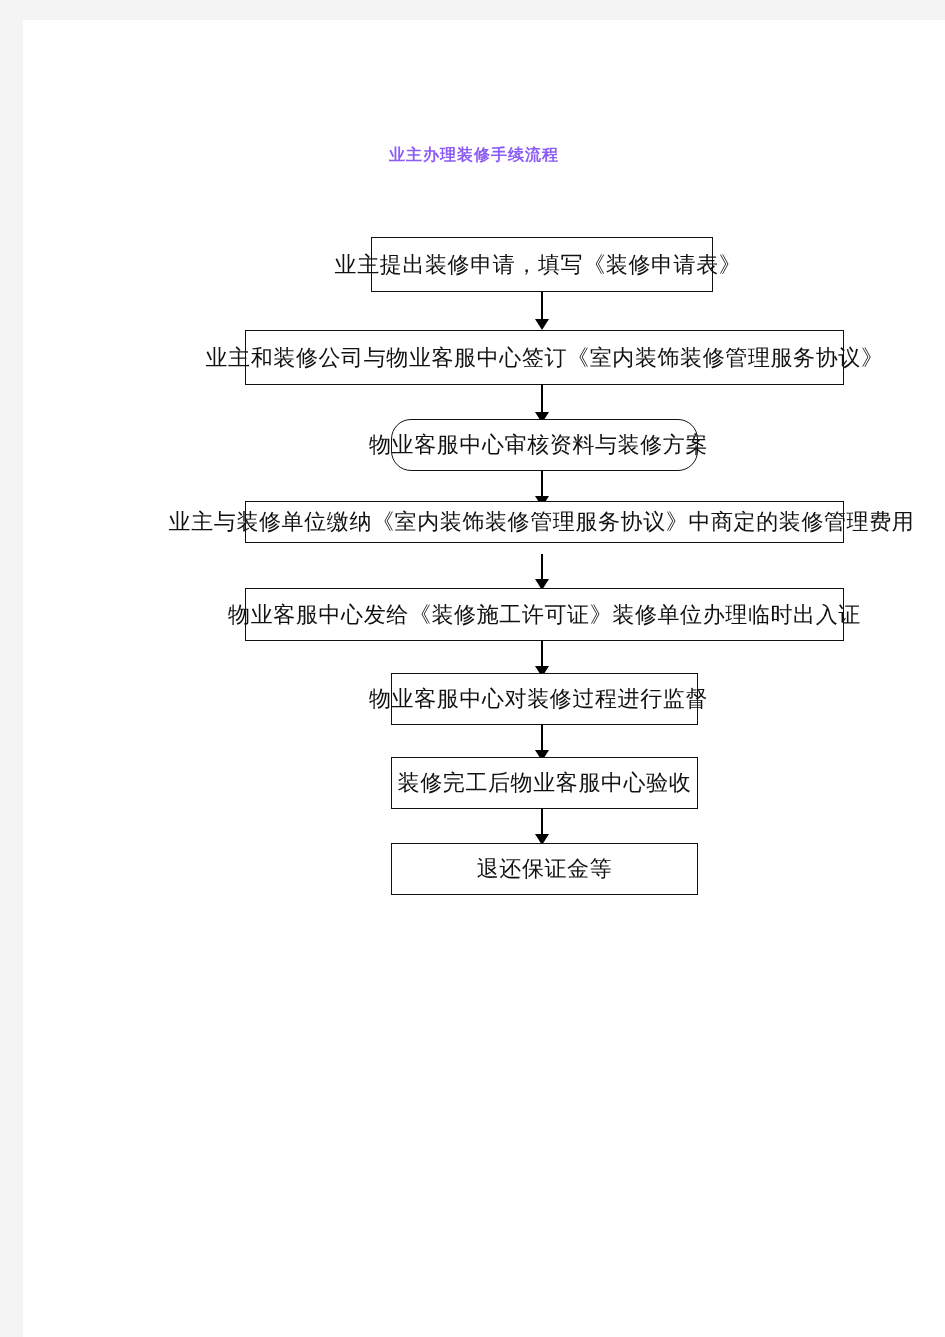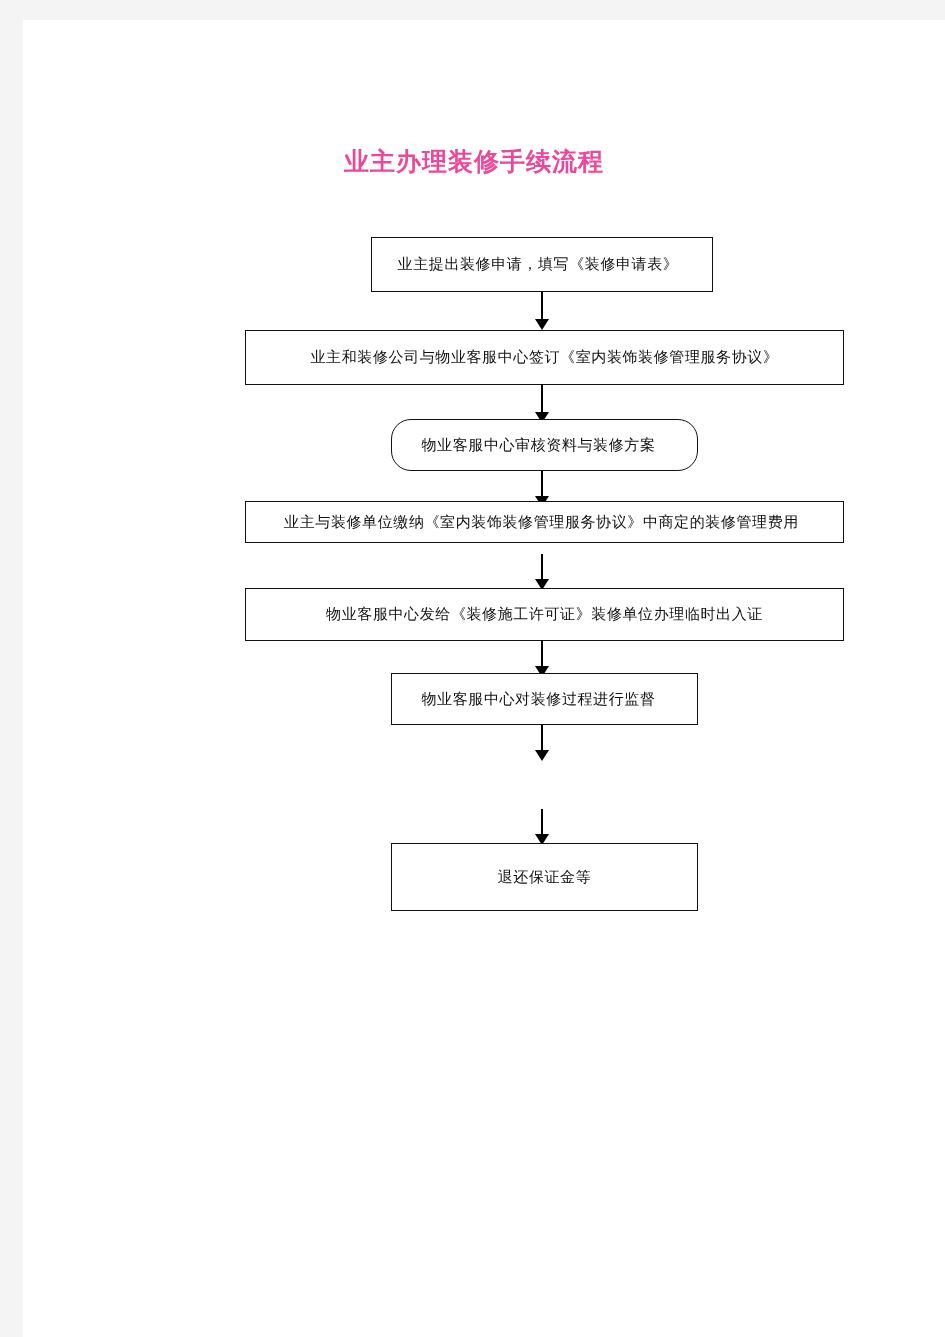--- a/index.html
+++ b/index.html
@@ -23,39 +23,39 @@
     box-sizing: border-box;
   }
   #flow-title {
     position: absolute;
     left: 0;
     top: 125px;
     width: 922px;
     text-align: center;
     font-family: "DejaVu Sans", "Liberation Sans", sans-serif;
     font-weight: bold;
-    font-size: 25px;
+    font-size: 16px;
     letter-spacing: 1px;
-    color: #ec4899;
+    color: #8b5cf6;
     white-space: nowrap;
   }
   #flow-title .title-inner {
     display: inline-block;
     transform: translateX(-10px);
   }
   .node {
     position: absolute;
     box-sizing: border-box;
     border: 1.6px solid #111111;
     background: #ffffff;
     display: flex;
     align-items: center;
     justify-content: center;
     color: #111111;
-    font-size: 15px;
+    font-size: 22px;
     letter-spacing: 0.6px;
     white-space: nowrap;
     overflow: visible;
   }
   .node .node-text {
     display: block;
     line-height: 1;
   }
   .arrow {
     position: absolute;
@@ -134,23 +134,26 @@
 
   <div class="node" style="left:368px; top:653px; width:307px; height:52px;">
     <span class="node-text" style="transform:translateX(-6px);">物业客服中心对装修过程进行监督</span>
   </div>
 
   <div class="arrow" style="left:511px; top:705px; height:36px;">
     <div class="shaft" style="height:25px;"></div>
     <div class="head" style="top:25px;"></div>
   </div>
 
+  <div class="node" style="left:368px; top:737px; width:307px; height:52px;">
+    <span class="node-text">装修完工后物业客服中心验收</span>
+  </div>
 
   <div class="arrow" style="left:511px; top:789px; height:36px;">
     <div class="shaft" style="height:25px;"></div>
     <div class="head" style="top:25px;"></div>
   </div>
 
-  <div class="node" style="left:368px; top:823px; width:307px; height:68px;">
+  <div class="node" style="left:368px; top:823px; width:307px; height:52px;">
     <span class="node-text">退还保证金等</span>
   </div>
 
 </div>
 
 </body></html>

